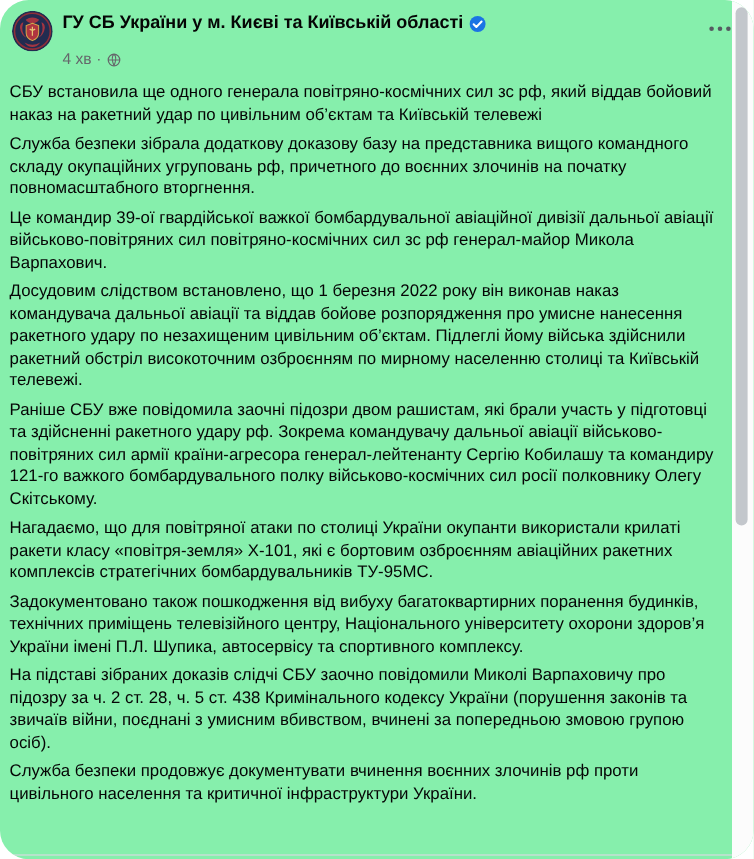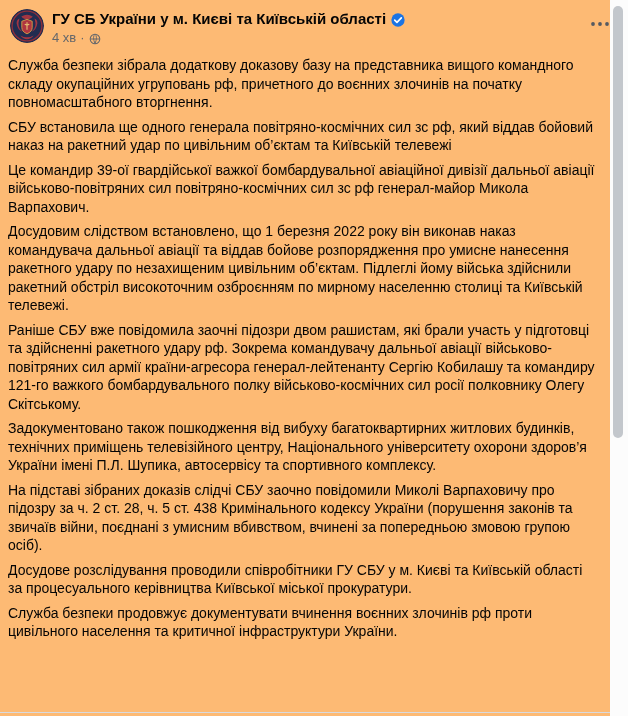--- a/index.html
+++ b/index.html
@@ -5,24 +5,25 @@
   html, body {
     margin: 0;
     padding: 0;
     background: #ffffff;
     font-family: "Liberation Sans", sans-serif;
   }
   .post-card {
     position: relative;
     width: 628px;
     height: 716px;
-    background: #fdba74;
+    background: #86efac;
     overflow: hidden;
     box-sizing: border-box;
     color: #050505;
+    border-radius: 24px;
   }
   
   .post-header {
     position: relative;
     display: flex;
     align-items: flex-start;
     padding: 9px 40px 0 10px;
   }
   .avatar {
     width: 34px;
@@ -45,21 +46,21 @@
     line-height: 20px;
     color: #050505;
     cursor: pointer;
     white-space: nowrap;
   }
   .verified { width: 14px; height: 14px; flex: 0 0 14px; margin-top: 1px; }
   .meta-row {
     display: flex;
     align-items: center;
     gap: 4px;
-    margin-top: 1px;
+    margin-top: 12px;
     font-size: 13px;
     line-height: 16px;
     color: #65676b;
   }
   .meta-sep { color: #65676b; }
   .globe { width: 12px; height: 12px; margin-top: 1px; }
   .more-btn {
     position: absolute;
     top: 14px;
     right: 16px;
@@ -149,28 +150,28 @@
     <div class="more-btn">
       <svg width="20" height="6" viewBox="0 0 20 6">
         <circle cx="3" cy="3" r="1.9" fill="#555a61"></circle>
         <circle cx="10" cy="3" r="1.9" fill="#555a61"></circle>
         <circle cx="17" cy="3" r="1.9" fill="#555a61"></circle>
       </svg>
     </div>
   </div>
 
   <div class="post-body">
+    <p>СБУ встановила ще одного генерала повітряно-космічних сил зс рф, який віддав бойовий наказ на ракетний удар по цивільним об’єктам та Київській телевежі</p>
     <p>Служба безпеки зібрала додаткову доказову базу на представника вищого командного складу окупаційних угруповань рф, причетного до воєнних злочинів на початку повномасштабного вторгнення.</p>
-    <p>СБУ встановила ще одного генерала повітряно-космічних сил зс рф, який віддав бойовий наказ на ракетний удар по цивільним об’єктам та Київській телевежі</p>
     <p>Це командир 39-ої гвардійської важкої бомбардувальної авіаційної дивізії дальньої авіації військово-повітряних сил повітряно-космічних сил зс рф генерал-майор Микола Варпахович.</p>
     <p>Досудовим слідством встановлено, що 1 березня 2022 року він виконав наказ командувача дальньої авіації та віддав бойове розпорядження про умисне нанесення ракетного удару по незахищеним цивільним об’єктам. Підлеглі йому війська здійснили ракетний обстріл високоточним озброєнням по мирному населенню столиці та Київській телевежі.</p>
     <p>Раніше СБУ вже повідомила заочні підозри двом рашистам, які брали участь у підготовці та здійсненні ракетного удару рф. Зокрема командувачу дальньої авіації військово-повітряних сил армії країни-агресора генерал-лейтенанту Сергію Кобилашу та командиру 121-го важкого бомбардувального полку військово-космічних сил росії полковнику Олегу Скітському.</p>
-    <p>Задокументовано також пошкодження від вибуху багатоквартирних житлових будинків, технічних приміщень телевізійного центру, Національного університету охорони здоров’я України імені П.Л. Шупика, автосервісу та спортивного комплексу.</p>
+    <p>Нагадаємо, що для повітряної атаки по столиці України окупанти використали крилаті  ракети класу «повітря-земля» Х-101, які є бортовим озброєнням авіаційних ракетних комплексів стратегічних бомбардувальників ТУ-95МС.</p>
+    <p>Задокументовано також пошкодження від вибуху багатоквартирних поранення будинків, технічних приміщень телевізійного центру, Національного університету охорони здоров’я України імені П.Л. Шупика, автосервісу та спортивного комплексу.</p>
     <p>На підставі зібраних доказів слідчі СБУ заочно повідомили Миколі Варпаховичу про підозру за ч. 2 ст. 28, ч. 5 ст. 438 Кримінального кодексу України (порушення законів та звичаїв війни, поєднані з умисним вбивством, вчинені за попередньою змовою групою осіб).</p>
-    <p>Досудове розслідування проводили співробітники ГУ СБУ у м. Києві та Київській області за процесуального керівництва Київської міської прокуратури.</p>
     <p>Служба безпеки продовжує документувати вчинення воєнних злочинів рф проти цивільного населення та критичної інфраструктури України.</p>
   </div>
 
   <div class="bottom-divider"></div>
 
   <div class="scroll-track"></div>
   <div class="scroll-thumb"></div>
 
 </div>
 

